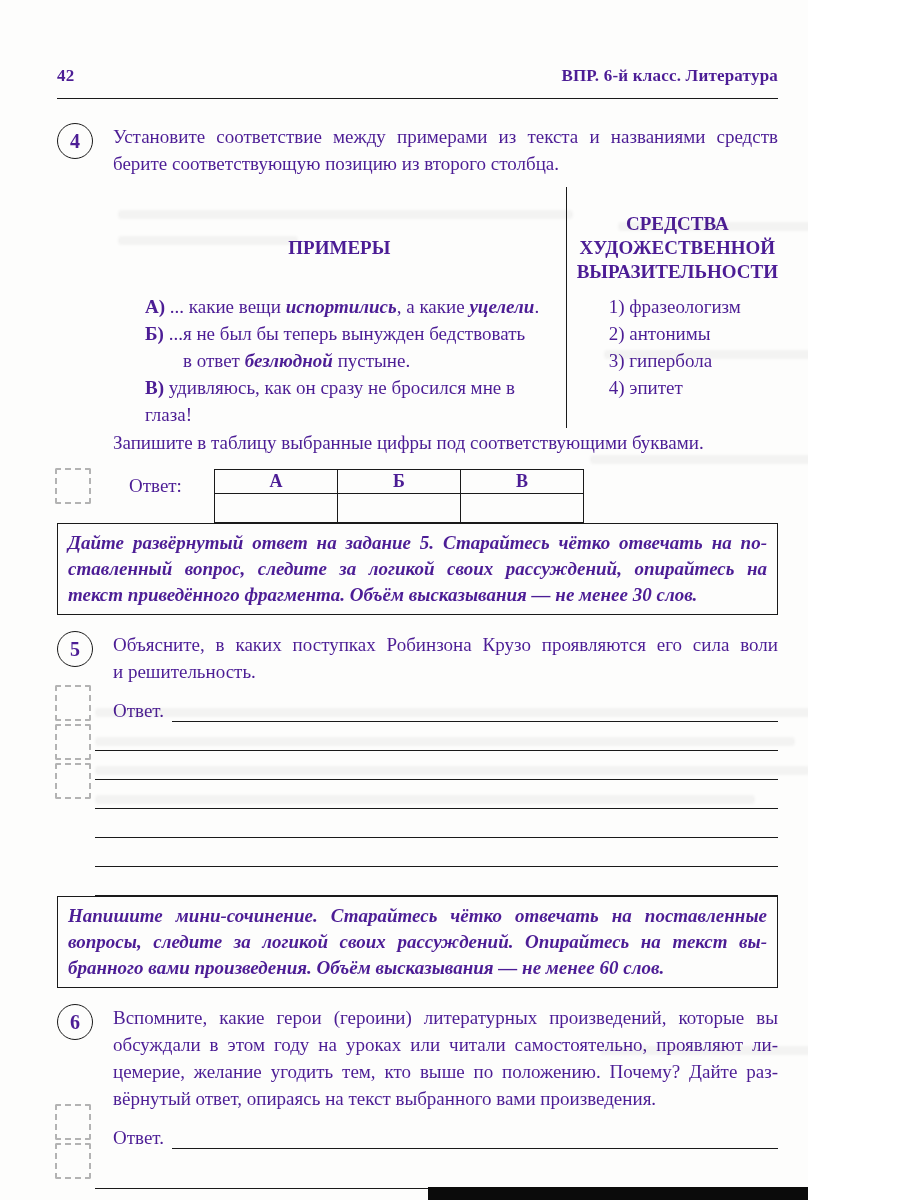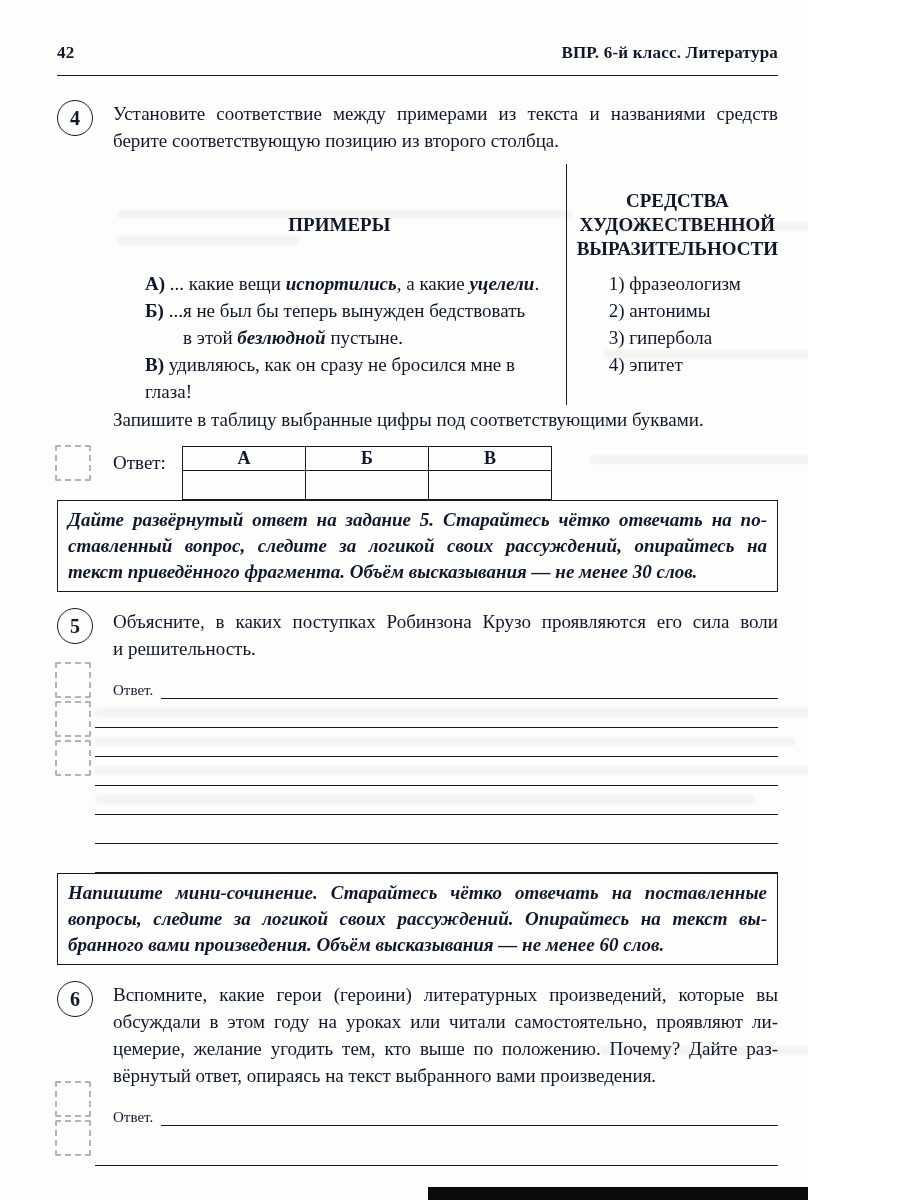--- a/index.html
+++ b/index.html
@@ -2,23 +2,23 @@
 <html lang="ru"><head>
 <meta charset="utf-8">
 <title>ВПР. 6-й класс. Литература — стр. 42</title>
 <style>
   * { margin:0; padding:0; box-sizing:border-box; }
   html,body { background:#ffffff; }
   .page {
     position:relative;
     width:808px; height:1200px;
     background:#fdfdfc;
-    color:#0f172a;
+    color:#4c1d95;
     font-family:"Liberation Serif", serif;
-    padding:43px 30px 0 57px;
+    padding:66px 30px 0 57px;
     overflow:hidden;
   }
   
   .page-header { display:flex; justify-content:space-between; align-items:baseline;
     font-weight:bold; font-size:17px; letter-spacing:.2px; }
   .header-rule { border:none; border-top:1.6px solid #1a1a1a; margin-top:12px; }
 
   
   .task { margin-top:24px; }
   .task-head { display:flex; gap:20px; }
@@ -39,42 +39,42 @@
   .match-left .col-head { height:74px; display:flex; align-items:center; justify-content:center; }
   .match-right .col-head { height:74px; line-height:24px; padding-top:1px; }
   .ex-list, .mean-list { margin-top:8px; font-size:19px;margin-left:32px; }
   .ex-line, .mean-line { line-height:27px; }
   .ex-line.wrap2 { padding-left:38px; }
   .em { font-weight:bold; font-style:italic; }
 
   .write-line { margin-left:56px; margin-top:1px; font-size:19px; line-height:27px; }
 
   
-  .answer4 { display:flex; align-items:flex-start; margin-left:-2px; margin-top:12px; }
+  .answer4 { display:flex; align-items:flex-start; margin-left:-2px; margin-top:12px;gap:16px; }
   .sq {
     width:36px; height:36px;
     border:2px dashed #b3b3b3; border-radius:2px;
     flex:none; background:transparent;
   }
   .answer4 .ans-label { margin-left:22px; font-size:19px; line-height:36px; }
   .ans-table { border-collapse:collapse; margin-left:16px; margin-top:1px; }
   .ans-table th, .ans-table td { width:123px; border:1.3px solid #1a1a1a; text-align:center; }
   .ans-table th { height:24px; font-size:18px; font-weight:bold; }
   .ans-table td { height:29px; }
 
   
   .instr-box {
     border:1.7px solid #1a1a1a;
     padding:6px 10px;
     font-size:19px; font-weight:bold; font-style:italic;
     line-height:26px;
   }
 
   
-  .answer-area { position:relative; margin-left:56px; margin-top:8px; font-size:15px; }
+  .answer-area { position:relative; margin-left:56px; margin-top:8px; font-size:19px; }
   .sq-col { position:absolute; left:-58px; display:flex; flex-direction:column; gap:3px; }
   .ans-first { display:flex; align-items:flex-end; height:29px; }
   .ans-first .ans-label { white-space:nowrap; }
   .ans-first .fill { flex:1; border-bottom:1.3px solid #1a1a1a; margin-left:8px; height:26px; }
   .ans-line { height:29px; border-bottom:1.3px solid #1a1a1a; margin-left:-18px; }
   .ans-line.tall { height:40px; }
 
   
   .ghost { position:absolute; height:9px; border-radius:4px;
     background:rgba(60,60,60,0.05); filter:blur(1px); pointer-events:none; }
@@ -99,21 +99,21 @@
         <div>берите соответствующую позицию из второго столбца.</div>
       </div>
     </div>
 
     <div class="match">
       <div class="match-left">
         <div class="col-head">ПРИМЕРЫ</div>
         <div class="ex-list">
           <div class="ex-line"><b>А)</b><span> ... какие вещи </span><span class="em">испортились</span><span>, а какие </span><span class="em">уцелели</span><span>.</span></div>
           <div class="ex-line"><b>Б)</b><span> ...я не был бы теперь вынужден бедствовать</span></div>
-          <div class="ex-line wrap2"><span>в этой </span><span class="em">безлюдной</span><span> пустыне.</span></div>
+          <div class="ex-line wrap2"><span>в ответ </span><span class="em">безлюдной</span><span> пустыне.</span></div>
           <div class="ex-line"><b>В)</b><span> удивляюсь, как он сразу не бросился мне в глаза!</span></div>
         </div>
       </div>
       <div class="match-right">
         <div class="col-head">
           <div>СРЕДСТВА</div>
           <div>ХУДОЖЕСТВЕННОЙ</div>
           <div>ВЫРАЗИТЕЛЬНОСТИ</div>
         </div>
         <div class="mean-list">

